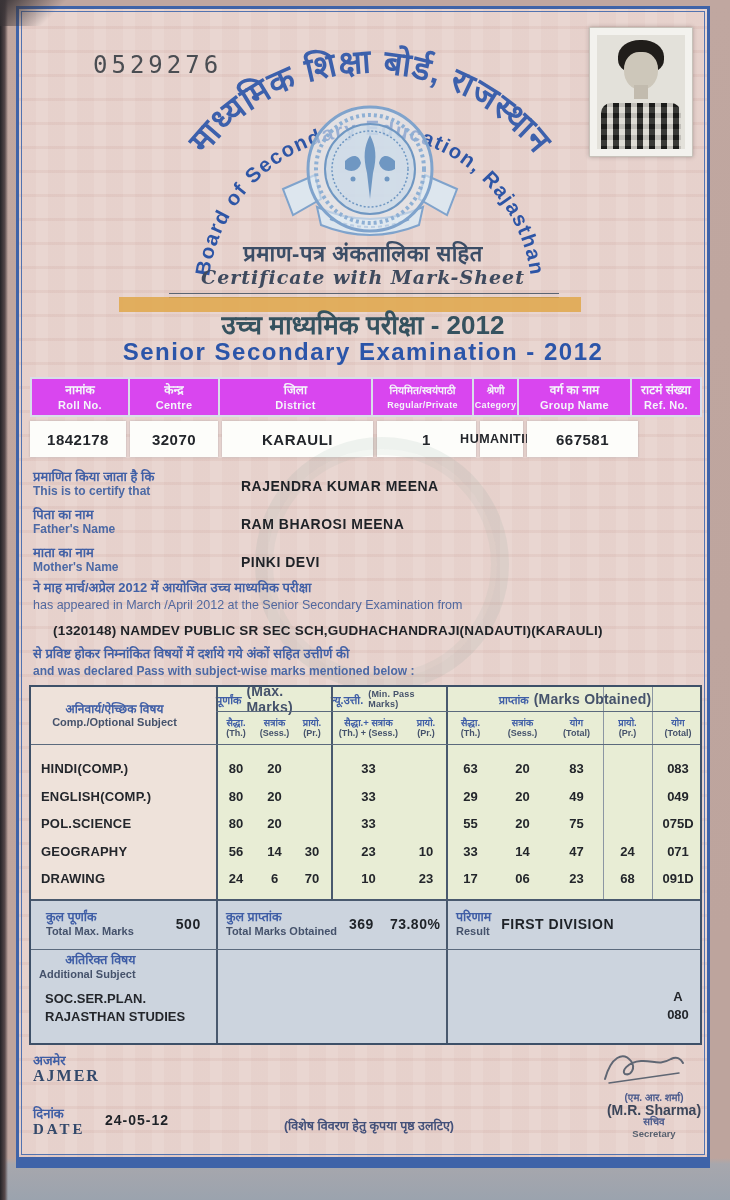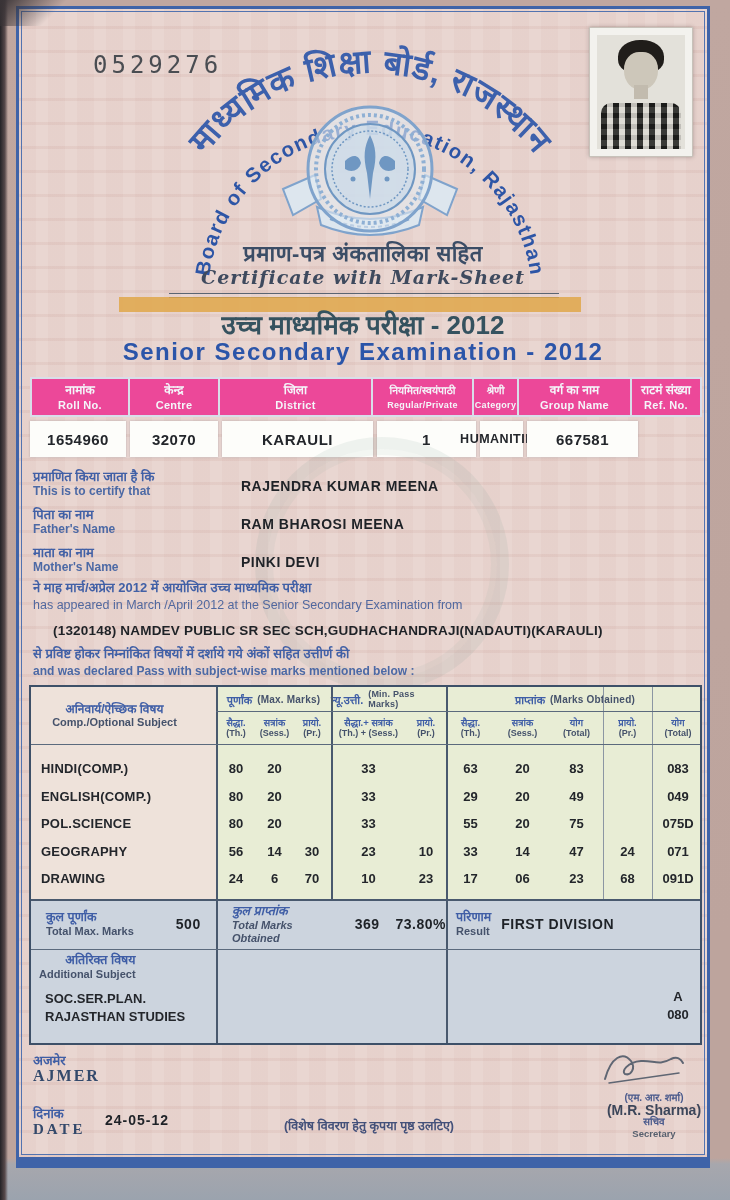--- a/index.html
+++ b/index.html
@@ -53,21 +53,21 @@
   .hl-bar{position:absolute;left:100px;top:288px;width:462px;height:15px;background:#dfa33d;opacity:.78;}
   .exam-hi{position:absolute;left:0;right:0;top:297px;text-align:center;
     font-size:26px;font-weight:bold;color:#35525f;}
   .exam-en{position:absolute;left:0;right:0;top:329px;text-align:center;
     font-size:24px;font-weight:bold;color:#2b55a9;letter-spacing:1.5px;}
 
   
   .info{position:absolute;left:11px;top:368px;width:672px;}
   .info-head{display:grid;grid-template-columns:96px 88px 151px 99px 43px 111px 1fr;
     gap:2px;background:#d9dee9;padding:2px;box-sizing:border-box;}
-  .info-head .cell{background:#ec4899;color:#f4f6fa;text-align:center;padding:4px 0 3px;}
+  .info-head .cell{background:#d946ef;color:#f4f6fa;text-align:center;padding:4px 0 3px;}
   .ih-hi{font-size:12px;font-weight:bold;line-height:15px;}
   .ih-hi.small{font-size:10.5px;}
   .ih-en{font-size:11px;font-weight:bold;line-height:14px;letter-spacing:.3px;}
   .ih-en.small{font-size:9px;}
   .info-vals{display:grid;grid-template-columns:96px 88px 151px 99px 43px 111px 1fr;
     gap:4px;margin-top:4px;}
   .info-vals .cell{background:#fdfdfa;height:36px;display:flex;align-items:center;justify-content:center;
     font-size:15px;font-weight:bold;color:#23262b;letter-spacing:.5px;box-shadow:0 0 2px rgba(90,90,110,.35);}
 
   
@@ -87,21 +87,21 @@
   .vline{position:absolute;width:0;border-left:2px solid #49596e;}
   .vline.thin{border-left:1px solid #8b96a3;}
   .hline{position:absolute;height:0;border-top:2px solid #49596e;left:0;right:0;}
   .hline.thin{border-top:1.5px solid #5b6a7d;}
 
   .mh-subject{position:absolute;left:0;top:0;width:167px;height:57px;display:flex;flex-direction:column;
     align-items:center;justify-content:center;gap:2px;}
   .mh-group{position:absolute;top:0;height:24px;display:flex;align-items:center;justify-content:center;
     font-size:11px;}
   .mh-group .g-hi{color:#3f5ea6;font-weight:bold;margin-right:5px;}
-  .mh-group .g-en{color:#45526b;font-weight:bold;font-size:10px;letter-spacing:.2px;}
+  .mh-group .g-en{color:#45526b;font-weight:bold;font-size:14px;letter-spacing:.2px;}
   .subgrid{position:absolute;left:185px;top:24px;width:488px;height:33px;display:grid;
     grid-template-columns:40px 37px 38px 75px 40px 49px 55px 53px 49px 1fr;}
   .subgrid .sc{display:flex;flex-direction:column;align-items:center;justify-content:center;}
   .sc-hi{font-size:9.5px;font-weight:bold;color:#3f5ea6;line-height:11px;white-space:nowrap;}
   .sc-en{font-size:9px;font-weight:bold;color:#45526b;line-height:11px;white-space:nowrap;}
 
   .mbody{position:absolute;left:0;top:57px;width:673px;height:155px;padding-top:11px;box-sizing:border-box;}
   .mrow{display:grid;grid-template-columns:185px 40px 37px 38px 75px 40px 49px 55px 53px 49px 1fr;
     height:27.5px;align-items:center;}
   .mrow .sub{padding-left:10px;font-size:13px;font-weight:bold;color:#23262b;letter-spacing:.2px;}
@@ -219,21 +219,21 @@
       <div class="cell">
         <div class="ih-hi">वर्ग का नाम</div>
         <div class="ih-en">Group Name</div>
       </div>
       <div class="cell">
         <div class="ih-hi">राटमं संख्या</div>
         <div class="ih-en">Ref. No.</div>
       </div>
     </div>
     <div class="info-vals">
-      <div class="cell">1654960</div>
+      <div class="cell">1842178</div>
       <div class="cell">32070</div>
       <div class="cell">KARAULI</div>
       <div class="cell">1</div>
       <div class="cell" style="font-size:12.5px;">HUMANITIES</div>
       <div class="cell">667581</div>
     </div>
   </div>
 
   <div class="watermark"></div>
 
@@ -390,21 +390,21 @@
 
     <div class="mtotals">
       <div class="t-cell" style="left:0;width:185px;">
         <div class="t-lblwrap">
           <div class="t-hi">कुल पूर्णांक</div>
           <div class="t-en">Total Max. Marks</div>
         </div>
         <div class="t-val" style="margin-left:18px;padding-left:24px;">500</div>
       </div>
       <div class="t-cell" style="left:185px;width:230px;">
-        <div class="t-lblwrap" style="padding-left:16px;font-style:italic;">
+        <div class="t-lblwrap" style="padding-left:10px;">
           <div class="t-hi">कुल प्राप्तांक</div>
           <div class="t-en">Total Marks Obtained</div>
         </div>
         <div class="t-val" style="margin-left:12px;">369</div>
         <div class="t-val" style="margin-left:16px;">73.80%</div>
       </div>
       <div class="t-cell" style="left:415px;width:258px;">
         <div class="t-lblwrap" style="padding-left:10px;">
           <div class="t-hi">परिणाम</div>
           <div class="t-en">Result</div>

